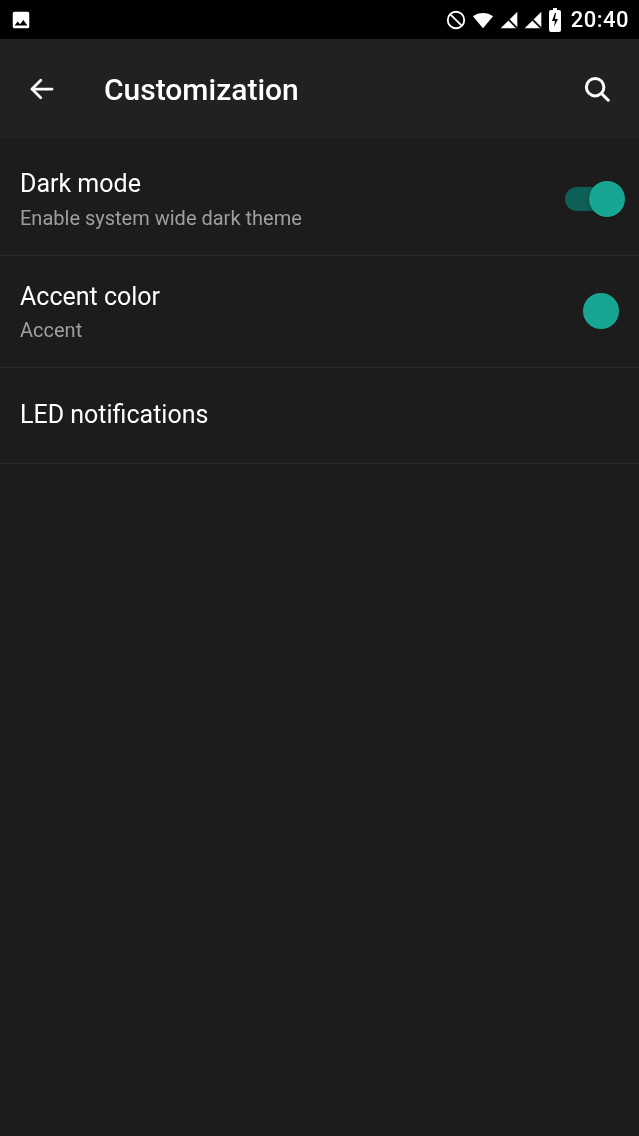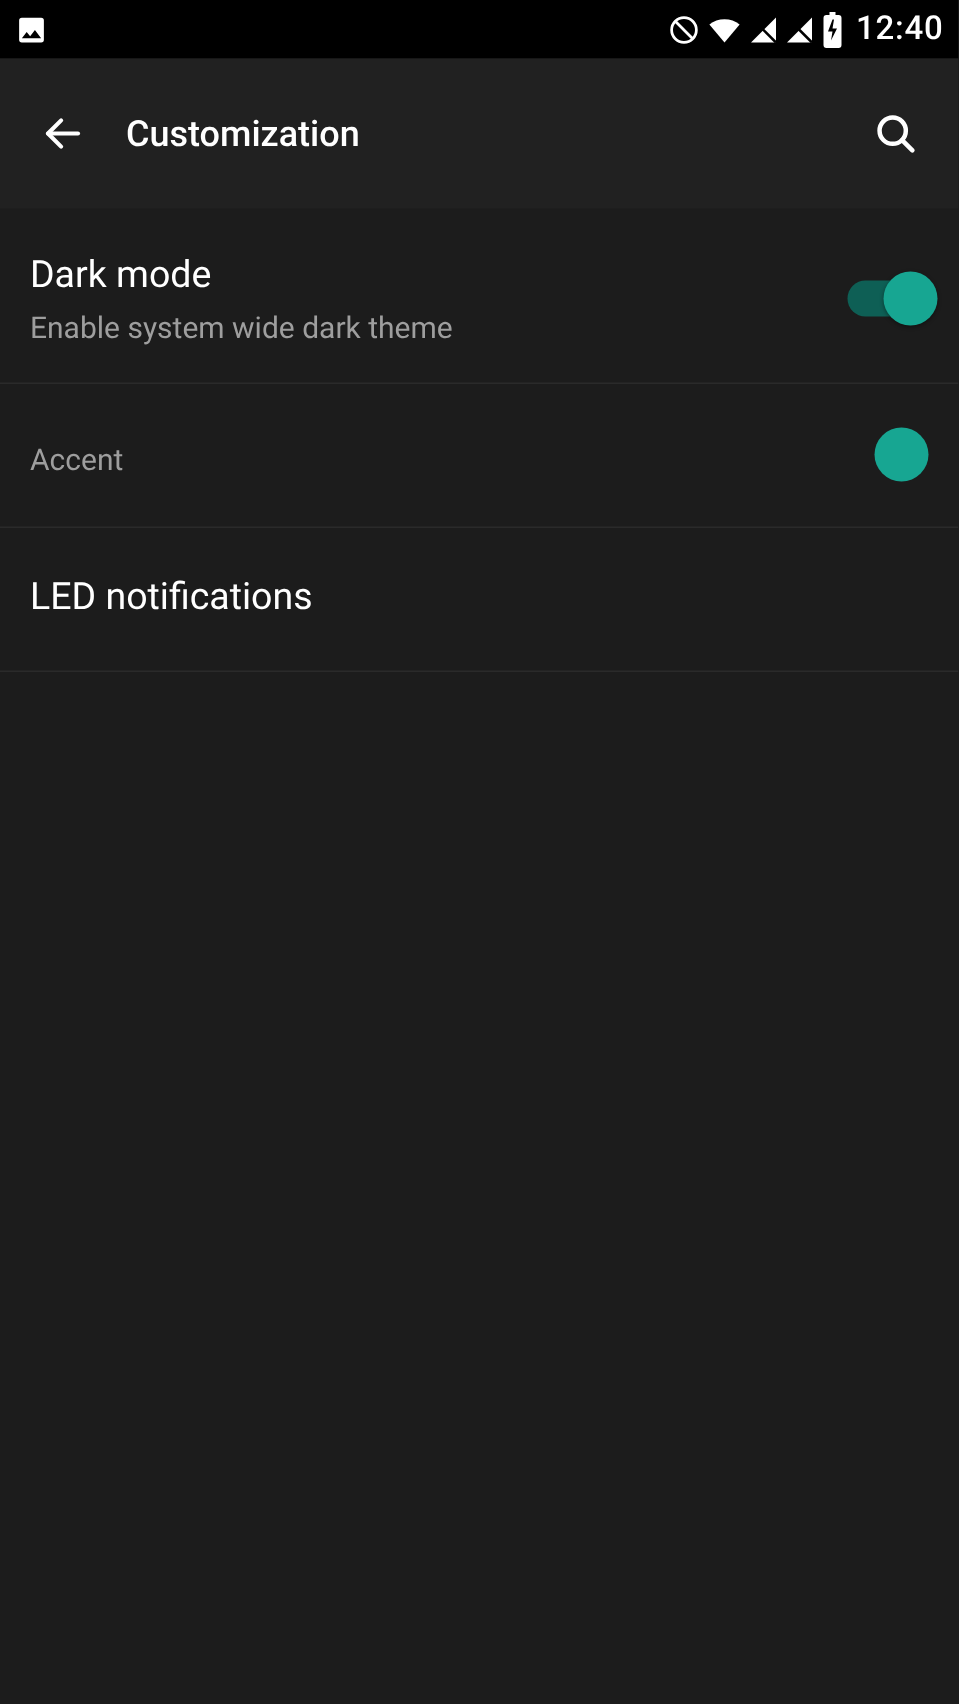--- a/index.html
+++ b/index.html
@@ -7,21 +7,21 @@
 
     
     .statusbar { height:39px; background:#000; display:flex; align-items:center; justify-content:space-between; padding:0 10px; }
     .status-left, .status-right { display:flex; align-items:center; gap:6px; }
     .status-right { gap:4px; }
     .clock { font-size:22px; font-weight:500; letter-spacing:0.5px; margin-left:4px; }
 
     
     .appbar { height:100px; background:#212121; display:flex; align-items:center; padding:0 22px; }
     .back-btn { width:40px; display:flex; align-items:center; justify-content:center; cursor:pointer; }
-    .appbar-title { font-size:24px; font-weight:500; margin-left:22px; flex:1; }
+    .appbar-title { font-size:30px; font-weight:500; margin-left:42px; flex:1; }
     .search-btn { width:40px; display:flex; align-items:center; justify-content:center; cursor:pointer; }
 
     .content { background:#1c1c1c; }
     .row { display:flex; align-items:center; padding:25px 20px; border-bottom:1px solid #2a2a2a; min-height:96px; }
     .row:first-child { margin-top:4px; }
     .row-text { flex:1; }
     .row-title { font-size:25px; color:#fff; line-height:1.3; }
     .row-sub { font-size:20px; color:#9e9e9e; margin-top:5px; }
     .row-right { margin-left:20px; display:flex; align-items:center; }
 
@@ -69,21 +69,21 @@
           <path d="M2 22 22 2v20H2z"></path>
           <line x1="2" y1="2" x2="22" y2="22" stroke="#000" stroke-width="2"></line>
         </svg>
     </span>
     <span>
       <svg width="16" height="24" viewBox="0 0 12 24" fill="#fff">
           <path d="M4 0h4v2h2a2 2 0 0 1 2 2v18a2 2 0 0 1-2 2H2a2 2 0 0 1-2-2V4a2 2 0 0 1 2-2h2V0z"></path>
           <path d="M6 5 3 13h3l-1 6 4-8H6l1-6z" fill="#000"></path>
         </svg>
     </span>
-    <span class="clock">12:40</span>
+    <span class="clock">20:40</span>
   </div>
 </div>
 
 <div class="appbar">
   <div class="back-btn">
     <span>
       <svg width="30" height="30" viewBox="0 0 24 24" fill="none" stroke="#fff" stroke-width="2.2" stroke-linecap="round" stroke-linejoin="round">
           <line x1="20" y1="12" x2="4" y2="12"></line>
           <polyline points="11 5 4 12 11 19"></polyline>
         </svg>
@@ -110,20 +110,21 @@
     <div class="row-right">
       <div class="switch">
         <div class="track"></div>
         <div class="thumb"></div>
       </div>
     </div>
   </div>
 
   <div class="row">
     <div class="row-text">
+      <div class="row-title">Accent color</div>
       <div class="row-sub">Accent</div>
     </div>
     <div class="row-right">
       <div class="color-dot"></div>
     </div>
   </div>
 
   <div class="row">
     <div class="row-text">
       <div class="row-title">LED notifications</div>

